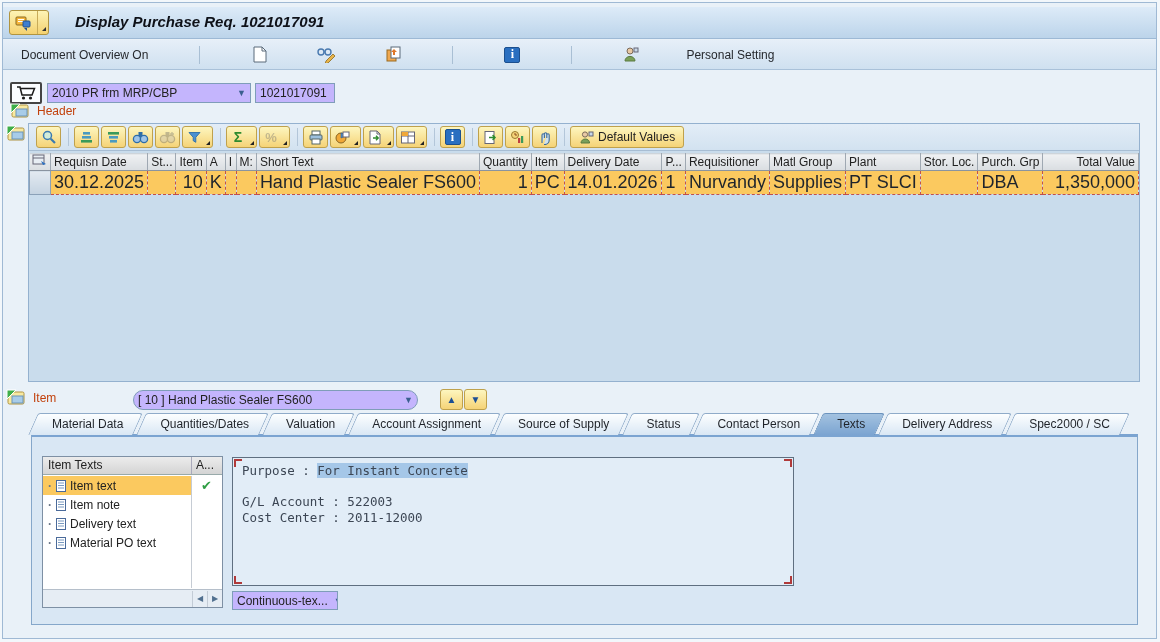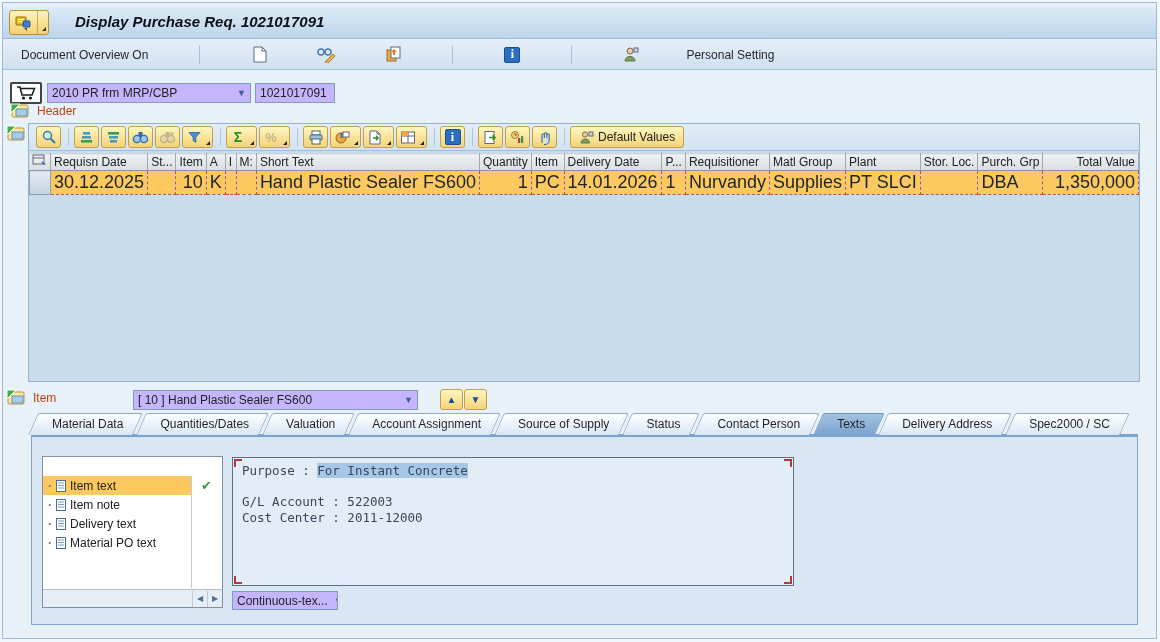--- a/index.html
+++ b/index.html
@@ -63,21 +63,21 @@
     white-space:nowrap; overflow:hidden; font-size:12px; }
   table.grid td { background:#fbc95f; border:1px dashed #c0504d; padding:1px 3px; height:17px;
     white-space:nowrap; overflow:hidden; font-size:18px; color:#1e242c; }
   table.grid th:nth-child(4), table.grid td:nth-child(4),
   table.grid th:nth-child(9), table.grid td:nth-child(9),
   table.grid th:nth-child(18), table.grid td:nth-child(18) { text-align:right; }
   table.grid td.selcell { background:linear-gradient(#e3eaf1,#c4d3e1); border:1px solid #8ba1b8; }
   table.grid th.selhead { padding:0 2px; }
 
   
-  .item-select { position:absolute; left:130px; top:387px; width:285px; justify-content:space-between; }
+  .item-select { position:absolute; left:130px; top:387px; width:285px; justify-content:space-between;border-radius:10px; }
   .updown { position:absolute; top:386px; width:23px; height:21px; border:1px solid #bfa14c; border-radius:3px;
     background:linear-gradient(#fdf6bf,#f5d377); display:flex; align-items:center; justify-content:center;
     color:#1c4f94; font-size:10px; }
 
   
   .tabstrip { position:absolute; left:30px; top:410px; height:22px; display:flex; z-index:2; }
   .tab { position:relative; height:22px; padding:0 15px 0 19px; display:flex; align-items:center; margin-right:3px; color:#1f2329; }
   .tab::before { content:""; position:absolute; inset:0; transform:skewX(-24deg);
     background:linear-gradient(#fcfeff,#d9e7f4); border:1px solid #8fabc9; border-bottom:none; border-radius:3px 3px 0 0; }
   .tab.active::before { background:linear-gradient(#a3c2e0,#7ba4d1); border-color:#6b93be; }
@@ -448,20 +448,24 @@
         <span>Delivery Address</span>
       </div>
     <div class="tab">
         <span>Spec2000 / SC</span>
       </div>
   </div>
 
   <div class="detail-panel">
 
     <div class="list-box">
+      <div class="list-header">
+        <span class="name">Item Texts</span>
+        <span class="acol">A...</span>
+      </div>
       <div class="list-rows">
         <div class="vdiv"></div>
         <div class="list-row selected">
           <span class="name">
             <span class="bullet">·</span>
             <svg width="10" height="12" viewBox="0 0 10 12">
                 <rect x="0.5" y="0.5" width="9" height="11" fill="#fff" stroke="#4a6a9a"></rect>
                 <line x1="2" y1="3" x2="8" y2="3" stroke="#7a9ac0"></line>
                 <line x1="2" y1="5.5" x2="8" y2="5.5" stroke="#7a9ac0"></line>
                 <line x1="2" y1="8" x2="8" y2="8" stroke="#7a9ac0"></line>

